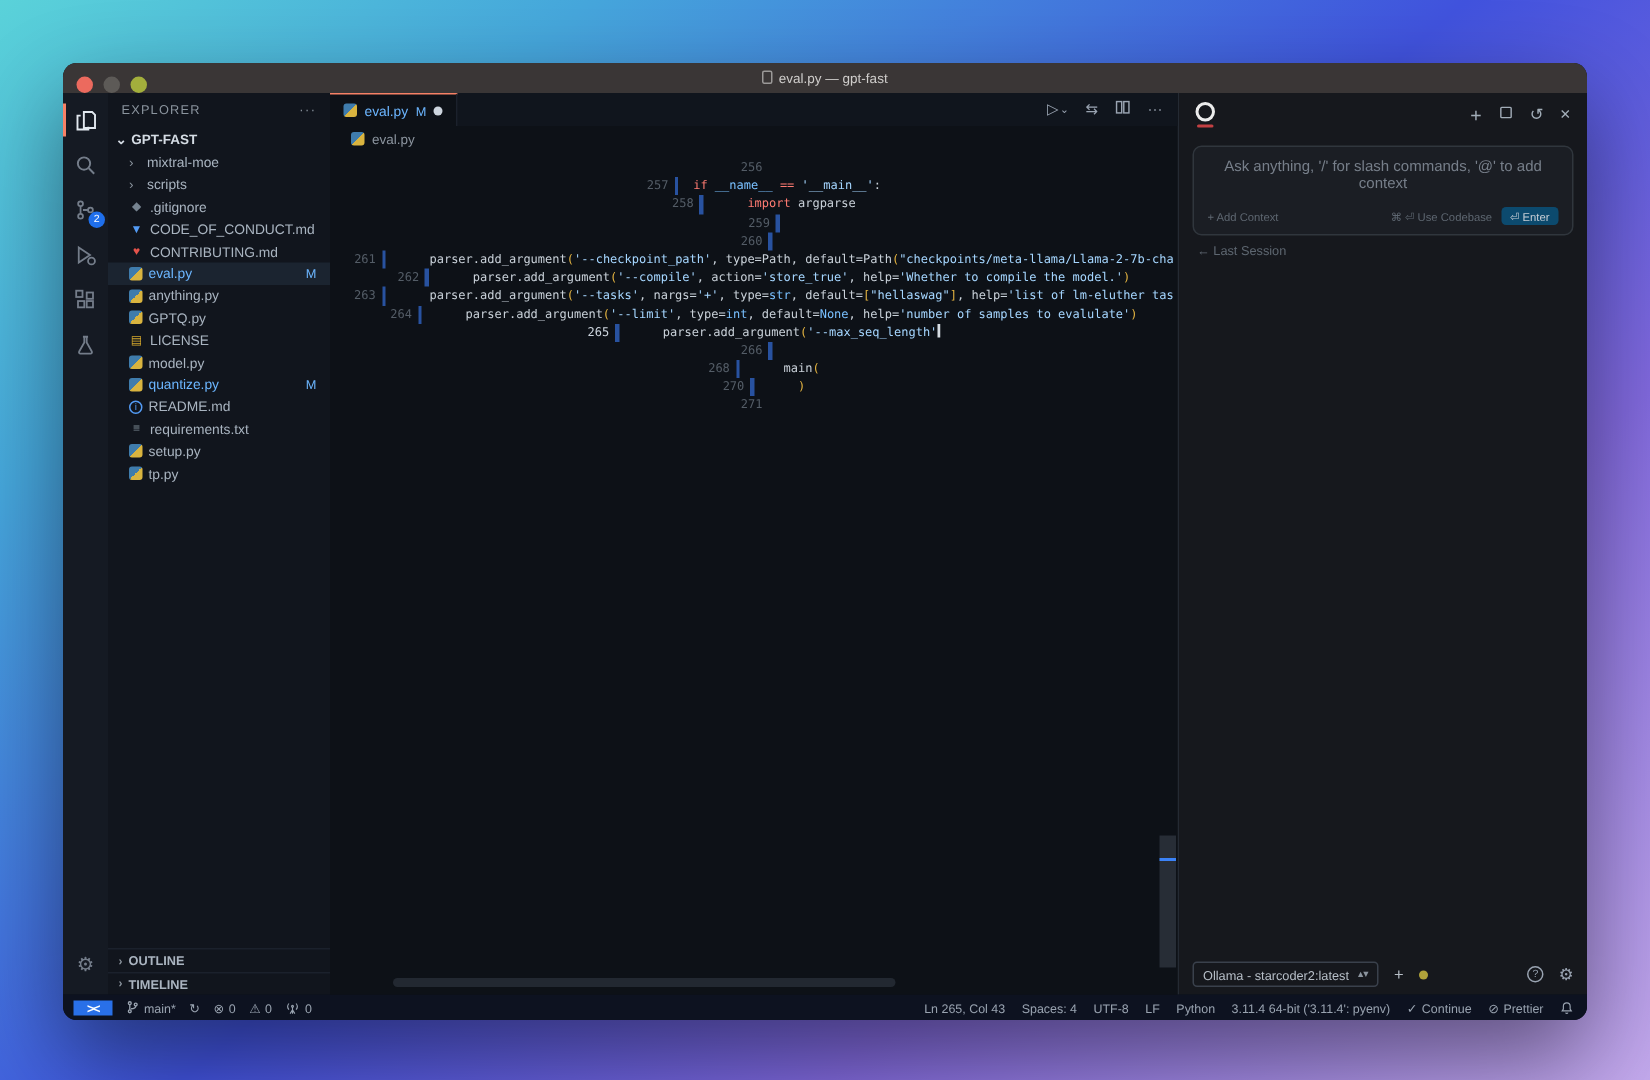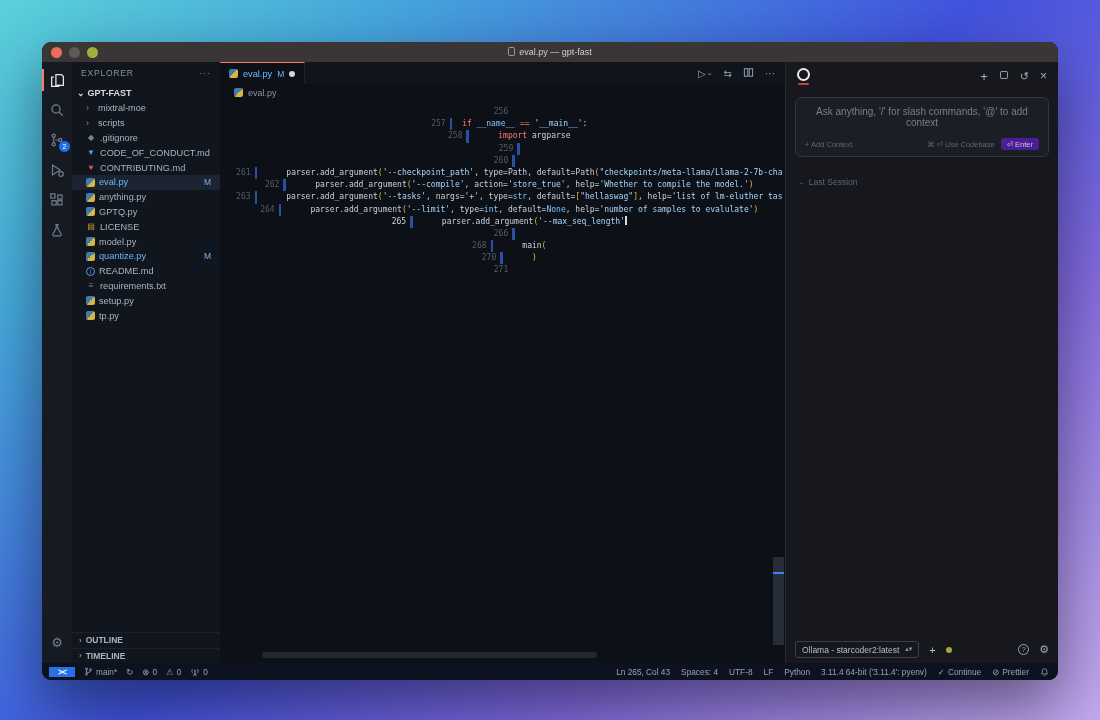--- a/index.html
+++ b/index.html
@@ -7,21 +7,21 @@
     font-family:"Liberation Sans",sans-serif; }
   .desktop { position:absolute; inset:0;
     background:linear-gradient(140deg,#5ad2d9 0%,#46a7dc 20%,#4153de 50%,#8169dd 72%,#c3a9ec 100%); }
 
   .window { position:absolute; left:42px; top:42px; width:1016px; height:638px;
     border-radius:9px; overflow:hidden; display:flex; flex-direction:column;
     background:#0d1117; box-shadow:0 25px 60px rgba(0,0,0,.45); }
 
   
   .titlebar { height:20px; background:#3a3636; position:relative; flex-shrink:0;
-    display:flex; align-items:center; }
+    display:flex; align-items:flex-end; }
   .lights { display:flex; gap:7px; padding-left:9px; align-items:center; }
   .light { width:11px; height:11px; border-radius:50%; }
   .l-red{ background:#ec6a5e; } .l-mid{ background:#5d5a57; } .l-grn{ background:#a3af3c; }
   .title { position:absolute; left:0; right:0; text-align:center; font-size:9px;
     color:#cfcdcb; line-height:20px; }
   .title-icon { display:inline-block; width:7px; height:9px; border:1px solid #9b9998;
     border-radius:1.5px; margin-right:4px; vertical-align:-1px; }
 
   .workbench { flex:1; display:flex; min-height:0; }
 
@@ -104,23 +104,23 @@
   .logo-wrap { display:flex; flex-direction:column; align-items:center; gap:2px; }
   .logo { width:13px; height:13px; border:2.5px solid #ececec; border-radius:50%; }
   .logo-underline { width:11px; height:2px; background:#c34043; border-radius:1px; }
   .ph-actions { margin-left:auto; display:flex; gap:11px; color:#a2adb8;
     font-size:11px; align-items:center; }
   .input-box { margin:7px 9px 0; border:1px solid #30363d; border-radius:6px;
     background:#1b1e24; padding:8px 9px 6px; }
   .placeholder { font-size:10px; color:#777f8a;text-align:center; }
   .input-row { margin-top:10px; display:flex; align-items:center; font-size:7.5px; color:#5e6771; }
   .use-codebase { margin-left:auto; margin-right:6px; }
-  .enter-chip { background:#4c1d95; border-radius:3px; padding:1.5px 6px;
+  .enter-chip { background:#0c4a6e; border-radius:3px; padding:1.5px 6px;
     color:#c6cdd5; font-size:7.5px; }
-  .last-session { margin:20px 12px; font-size:8.5px; color:#5e6771; }
+  .last-session { margin:5px 12px; font-size:8.5px; color:#5e6771; }
   .panel-spacer { flex:1; }
   .panel-bottom { height:27px; display:flex; align-items:center; padding:0 9px;
     gap:8px; flex-shrink:0; }
   .model-select { display:flex; gap:6px; border:1px solid #3a414c;
     border-radius:3px; padding:2.5px 6px; font-size:8.5px; color:#b7bfc8; }
   .model-select .mchev { font-size:7px; color:#8b949e; }
   .model-plus { font-size:11px; color:#b7bfc8; padding:0 2px; }
   .dot-yellow { width:6px; height:6px; border-radius:50%; background:#b0a23a; }
   .pb-right { margin-left:auto; display:flex; gap:10px; color:#9aa4b2; align-items:center; }
   .help-circle { width:11px; height:11px; border:1px solid #9aa4b2; border-radius:50%;

